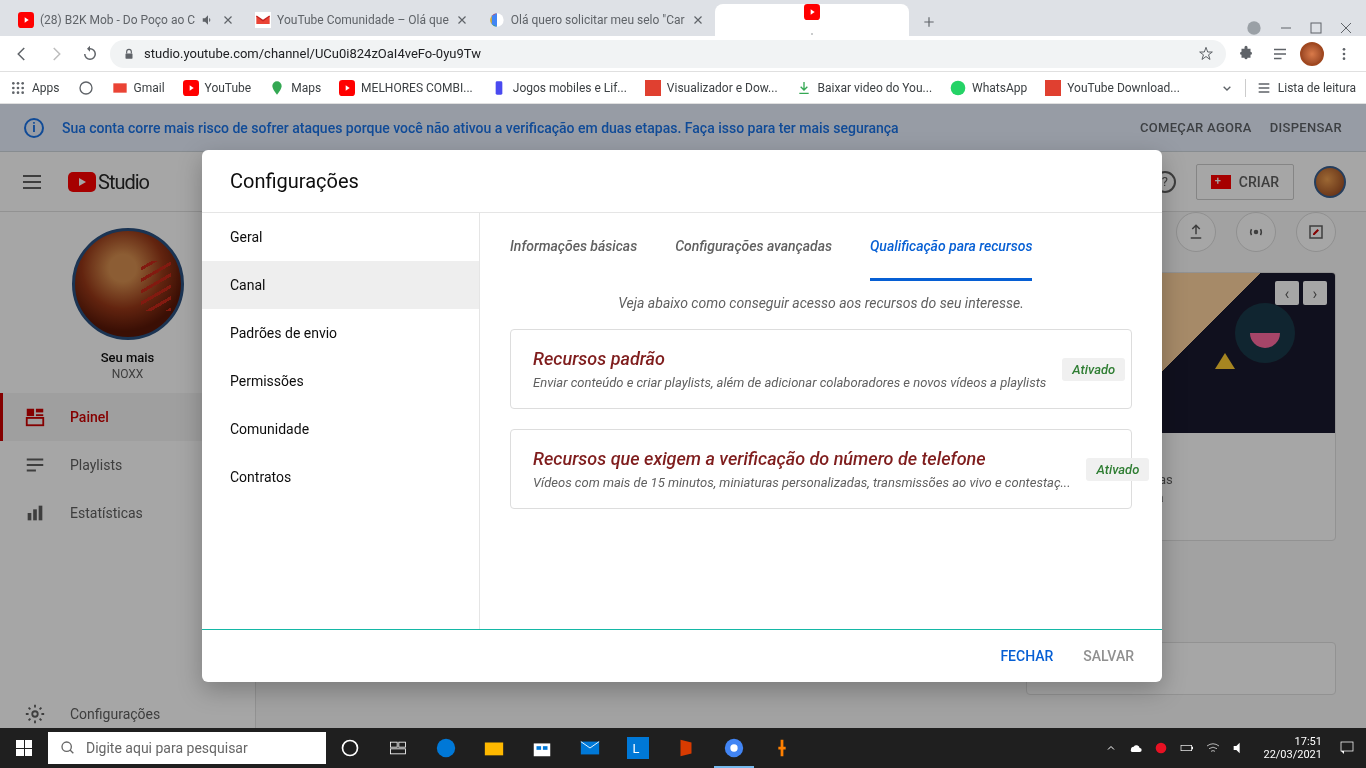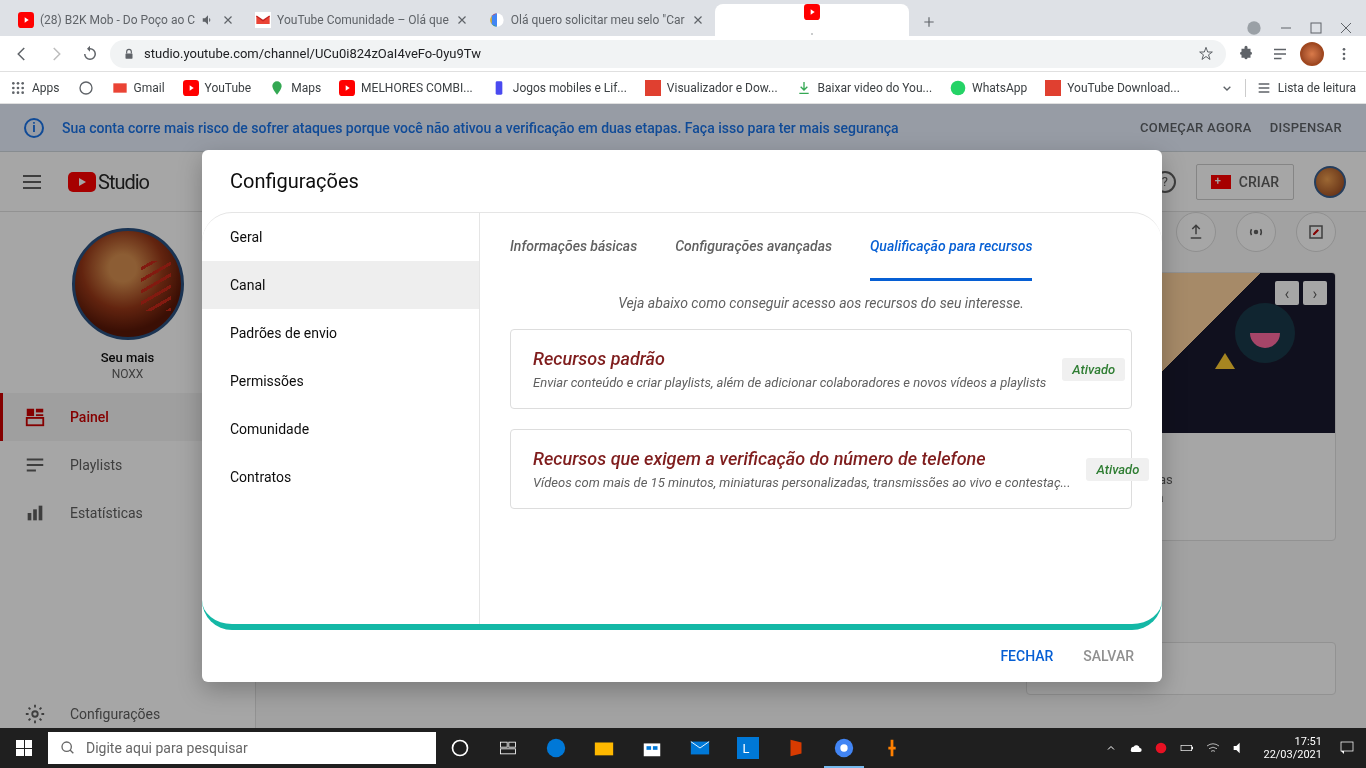--- a/index.html
+++ b/index.html
@@ -83,21 +83,21 @@
 .stats-link { font-size:14px; font-weight:500; color:#065fd4; }
 .vid-row { font-size:13px; color:#606060; display:flex; gap:20px; }
 
 
 .dim { position:absolute; inset:0; background:rgba(0,0,0,0.35); }
 .studio-wrap { position:relative; }
 
 
 .modal { position:absolute; left:202px; top:150px; width:960px; height:532px; background:#fff; border-radius:6px; box-shadow:0 8px 24px rgba(0,0,0,0.25); display:flex; flex-direction:column; overflow:hidden; }
 .modal-hdr { height:62px; padding:0 28px; display:flex; align-items:center; font-size:20px; font-weight:400; color:#0d0d0d; }
-.modal-body { flex:1; display:flex; border-top:1px solid #e5e5e5; border-bottom:6px solid #14b8a6; overflow:hidden;border-radius:30px; }
+.modal-body { flex:1; display:flex; border-top:1px solid #e5e5e5; border-bottom:1px solid #14b8a6; overflow:hidden; }
 .m-side { width:278px; border-right:1px solid #e5e5e5; }
 .m-item { height:48px; display:flex; align-items:center; padding:0 28px; font-size:14px; color:#0d0d0d; }
 .m-item.active { background:#eee; }
 .m-main { flex:1; padding:0 30px 20px; overflow-y:auto;font-style:italic; }
 .m-tabs { display:flex; gap:38px; height:68px; align-items:center; }
 .m-tab { font-size:14px; font-weight:500; color:#606060; height:68px; display:flex; align-items:center; border-bottom:3px solid transparent; }
 .m-tab.active { color:#065fd4; border-bottom-color:#065fd4; }
 .m-desc { font-size:14px; color:#606060; margin:14px 0 18px;text-align:center; }
 .feat-card { border:1px solid #ddd; border-radius:4px; padding:18px 22px; display:flex; align-items:center; gap:16px; margin-bottom:20px; }
 .feat-txt { flex:1; }
@@ -108,21 +108,21 @@
 .modal-ftr { height:52px; display:flex; align-items:center; justify-content:flex-end; gap:30px; padding:0 28px; }
 .ftr-btn { font-size:14px; font-weight:500; }
 .ftr-btn.primary { color:#065fd4; }
 .ftr-btn.secondary { color:#909090; }
 
 
 .taskbar { position:absolute; bottom:0; left:0; right:0; height:40px; background:#1f1f1f; display:flex; align-items:center; color:#fff; font-size:12px; }
 .start { width:48px; height:40px; display:flex; align-items:center; justify-content:center; }
 .win-logo { width:16px; height:16px; display:grid; grid-template:1fr 1fr/1fr 1fr; gap:1px; }
 .win-logo span { background:#fff; }
-.search-box { width:388px; height:32px; background:#fff; color:#666; display:flex; align-items:center; gap:10px; padding:0 12px; margin-left:0px; font-size:14px; }
+.search-box { width:278px; height:32px; background:#fff; color:#666; display:flex; align-items:center; gap:10px; padding:0 12px; margin-left:0px; font-size:14px; }
 .task-icons { display:flex; height:40px; }
 .ti { width:48px; height:40px; display:flex; align-items:center; justify-content:center; position:relative; }
 .ti.active:after { content:''; position:absolute; bottom:0; left:4px; right:4px; height:2px; background:#76b9ed; }
 .tray { margin-left:auto; display:flex; align-items:center; gap:10px; padding:0 10px; }
 .clock { text-align:right; line-height:1.2; font-size:11px; padding:0 6px; }
 
 svg { display:block; }
 </style>
 </head>
 <body>

